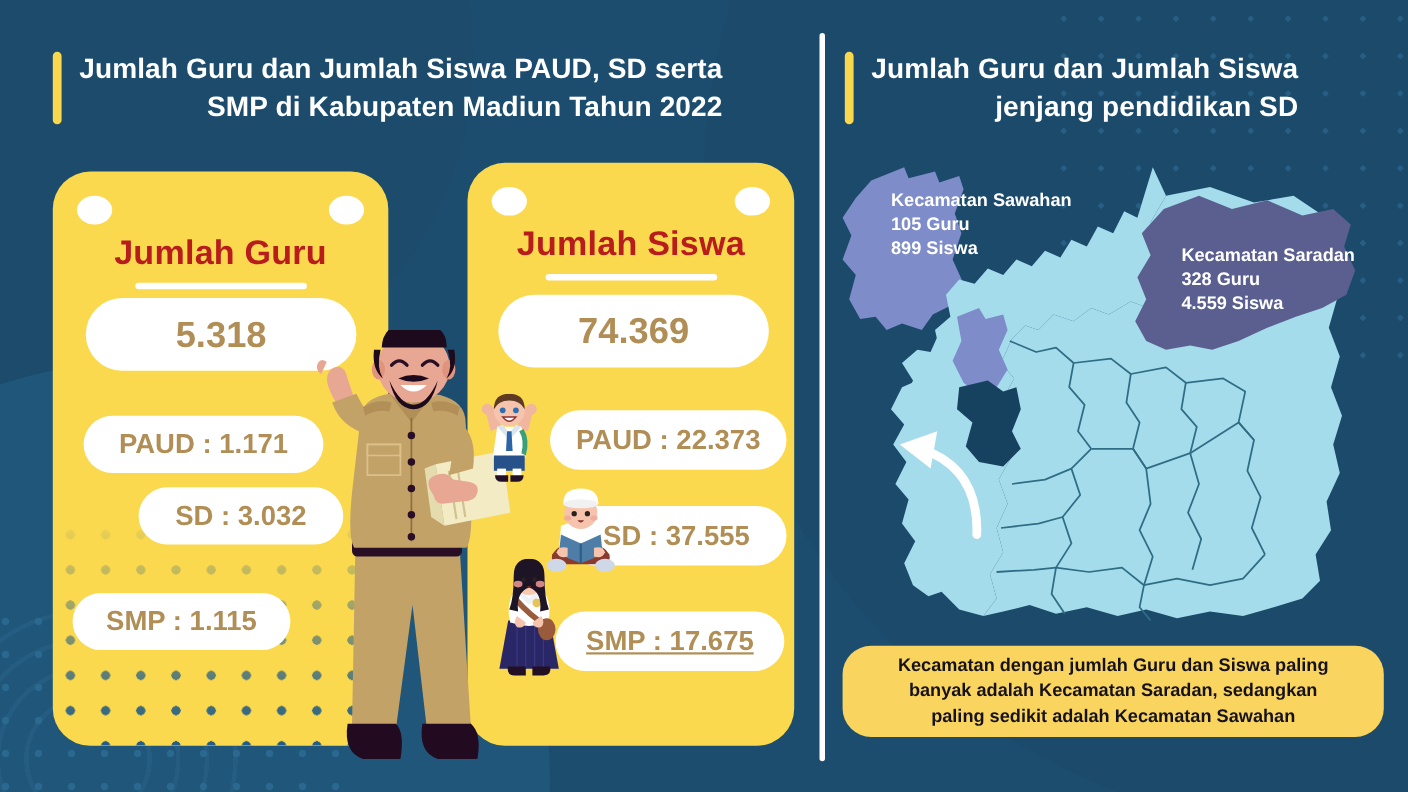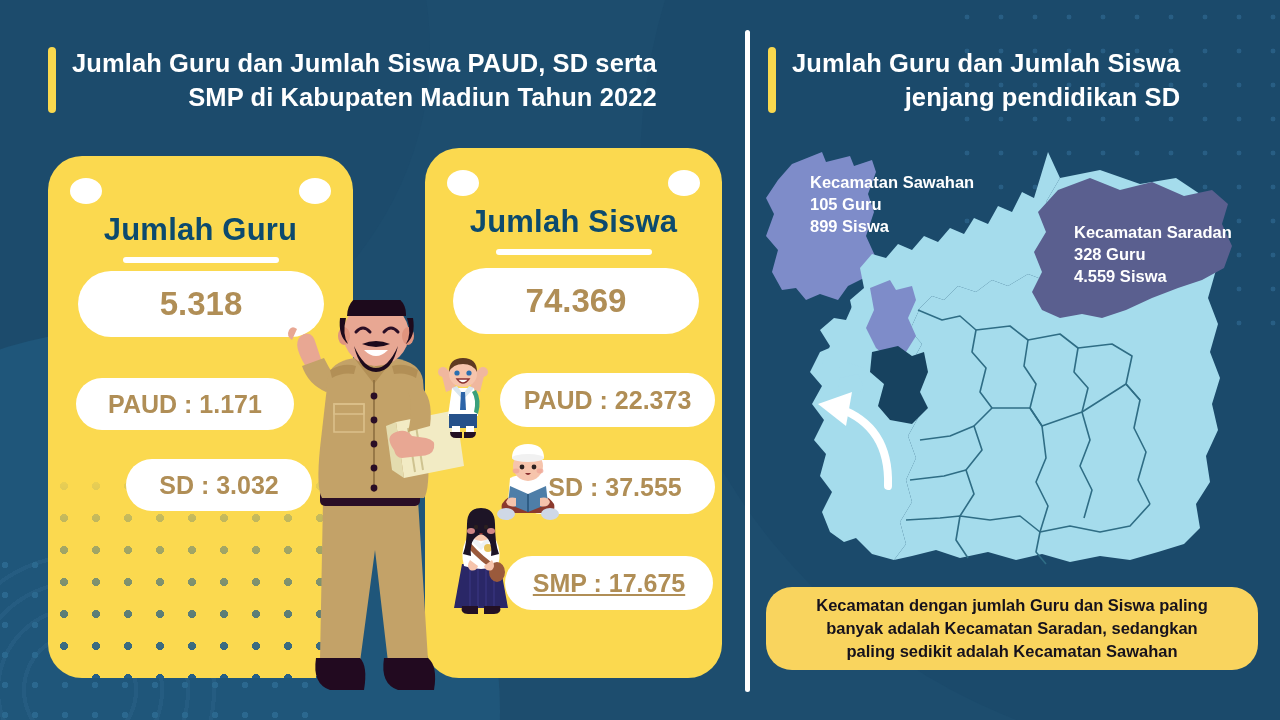--- a/index.html
+++ b/index.html
@@ -89,39 +89,39 @@
     position:absolute; width:32px; height:26px; border-radius:50%; background:#ffffff;
     top:22px;
   }
   .punch.l{ left:22px; }
   .punch.r{ right:22px; }
 
   .card-head{
     position:absolute; top:56px; left:0; width:100%; text-align:center;
   }
   .card-head .h{
-    color:#0c4a6e; font-size:31px; font-weight:bold; letter-spacing:.2px;
+    color:#b91c1c; font-size:31px; font-weight:bold; letter-spacing:.2px;
   }
   .card-head .rule{
     width:156px; height:6px; border-radius:4px; background:#ffffff;
     margin:9px auto 0;
   }
 
   .pill{
     position:absolute; background:#ffffff; border-radius:40px;
     display:flex; align-items:center; justify-content:center;
     color:#B08E56; font-weight:bold; white-space:nowrap;
   }
   .pill.total{ font-size:33px; }
   .pill.sub{ font-size:25px; }
 
   
   #guru-total{ left:30px; top:115px; width:246px; height:66px; }
   #guru-paud { left:28px; top:222px; width:218px; height:52px; }
-  #guru-sd   { left:78px; top:303px; width:186px; height:52px; }
+  #guru-sd   { left:78px; top:287px; width:186px; height:52px; }
   #guru-smp  { left:18px; top:383px; width:198px; height:52px; }
 
   
   #siswa-total{ left:28px; top:120px; width:246px; height:66px; }
   #siswa-paud { left:75px; top:225px; width:215px; height:54px; }
   #siswa-sd   { left:90px; top:312px; width:200px; height:54px; }
   #siswa-smp  { left:80px; top:408px; width:208px; height:54px;text-decoration:underline; }
 
   
   .illus{ position:absolute; }
@@ -186,20 +186,21 @@
   <div class="card-dots"></div>
   <div class="punch l"></div>
   <div class="punch r"></div>
   <div class="card-head">
     <div class="h">Jumlah Guru</div>
     <div class="rule"></div>
   </div>
   <div class="pill total" id="guru-total">5.318</div>
   <div class="pill sub" id="guru-paud">PAUD : 1.171</div>
   <div class="pill sub" id="guru-sd">SD : 3.032</div>
+  <div class="pill sub" id="guru-smp">SMP : 1.115</div>
 </div>
 
 <div class="stat-card" id="card-siswa">
   <div class="punch l"></div>
   <div class="punch r"></div>
   <div class="card-head">
     <div class="h">Jumlah Siswa</div>
     <div class="rule"></div>
   </div>
   <div class="pill total" id="siswa-total">74.369</div>

